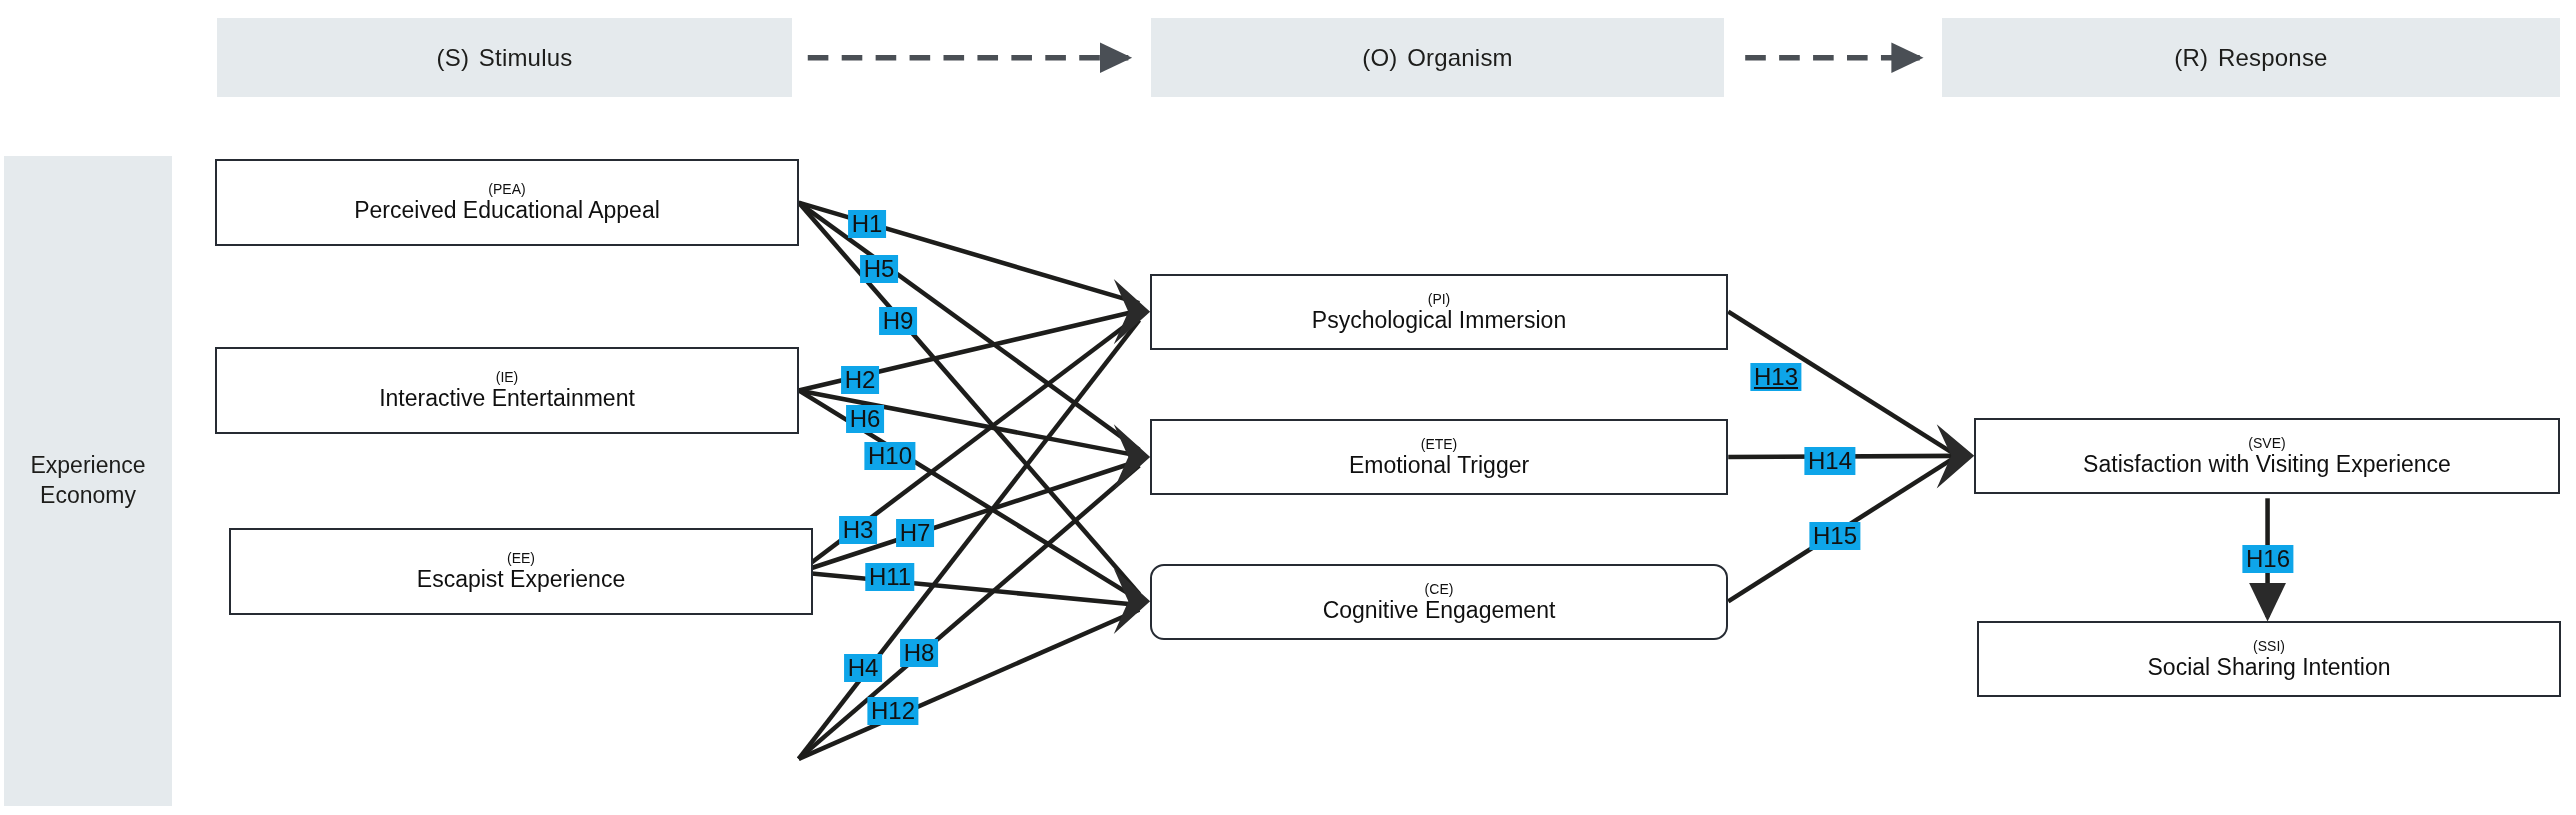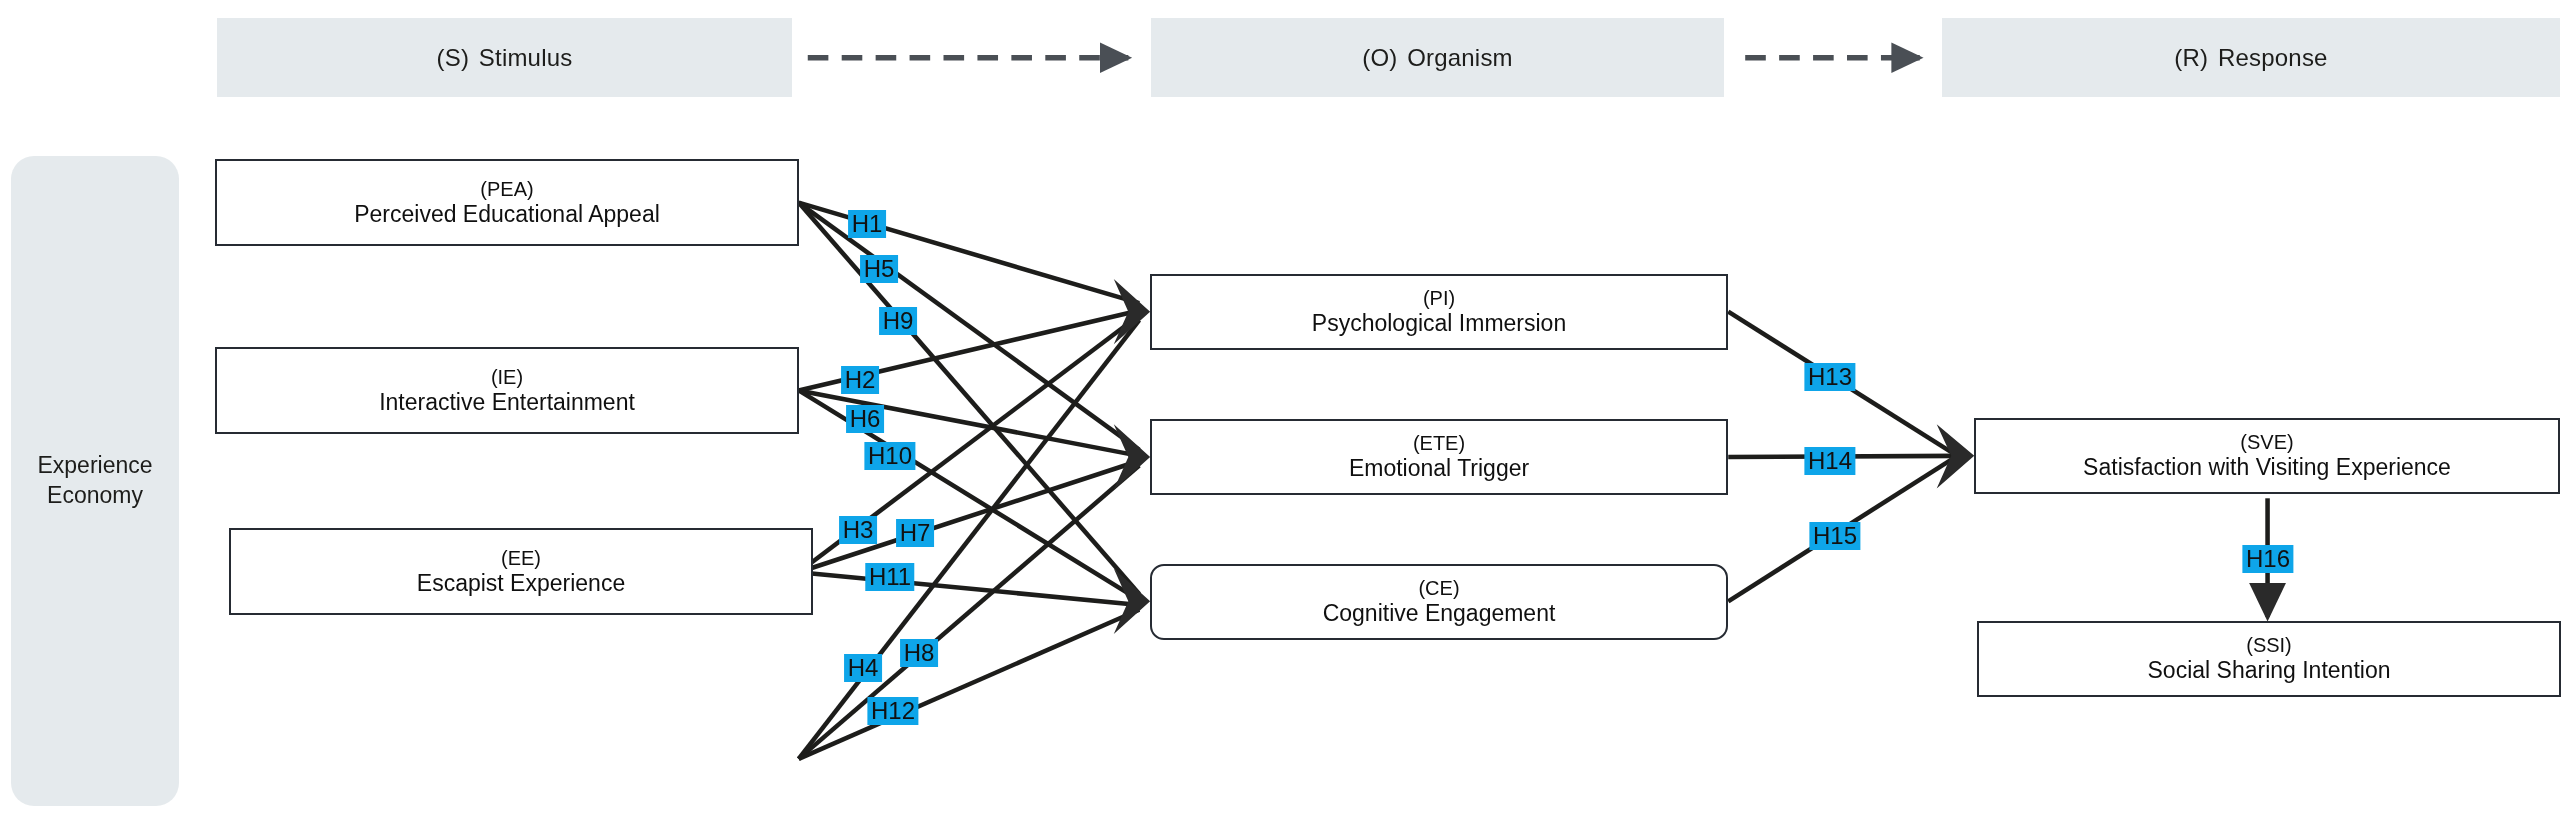--- a/index.html
+++ b/index.html
@@ -14,21 +14,21 @@
   }
   .band .band-code{margin-right:9.7px;}
 
   .node{
     position:absolute;background:#ffffff;
     border:2.4px solid #262b33;
     box-sizing:border-box;
     display:flex;flex-direction:column;align-items:center;justify-content:center;
     color:#101010;line-height:1.16;
   }
-  .node .code{font-size:20px;}
+  .node .code{font-size:14px;}
   .node .name{font-size:23px;}
 
   .sideband{
     position:absolute;background:#e5eaed;
     display:flex;align-items:center;justify-content:center;
     text-align:center;color:#1d1d1b;font-size:23px;line-height:1.3;
   }
 
   #wires{position:absolute;left:0;top:0;width:2576px;height:816px;pointer-events:none;}
 
@@ -51,21 +51,21 @@
   <div class="band" style="left:1151px;top:18px;width:573px;height:79px;">
     <span class="band-code">(O)</span>
     <span>Organism</span>
   </div>
 
   <div class="band" style="left:1942px;top:18px;width:618px;height:79px;">
     <span class="band-code">(R)</span>
     <span>Response</span>
   </div>
 
-  <div class="sideband" style="left:11px;top:156px;width:168px;height:650px;border-radius:23px;">
+  <div class="sideband" style="left:4px;top:156px;width:168px;height:650px;">
     <div>
       <div>Experience</div>
       <div>Economy</div>
     </div>
   </div>
 
   <svg id="wires" viewBox="0 0 4251 1346" xmlns="http://www.w3.org/2000/svg">
     <defs>
       <marker id="ah" markerWidth="9" markerHeight="9" refX="7.6" refY="4.5" orient="auto" markerUnits="strokeWidth">
         <path d="M0,0.4 L8.6,4.5 L0,8.6 Z" fill="#2a2a2a"></path>
@@ -165,20 +165,20 @@
   <div class="hlab" style="left:890px;top:456px;">H10</div>
 
   <div class="hlab" style="left:858px;top:530px;">H3</div>
   <div class="hlab" style="left:915px;top:533px;">H7</div>
   <div class="hlab" style="left:890px;top:577px;">H11</div>
 
   <div class="hlab" style="left:863px;top:668px;">H4</div>
   <div class="hlab" style="left:919px;top:653px;">H8</div>
   <div class="hlab" style="left:893px;top:711px;">H12</div>
 
-  <div class="hlab" style="left:1830px;top:377px;">H13</div>
+  <div class="hlab" style="left:1776px;top:377px;text-decoration:underline;">H13</div>
   <div class="hlab" style="left:1830px;top:461px;">H14</div>
   <div class="hlab" style="left:1835px;top:536px;">H15</div>
 
   <div class="hlab" style="left:2268px;top:559px;">H16</div>
 
 </div>
 
 
 </body></html>

